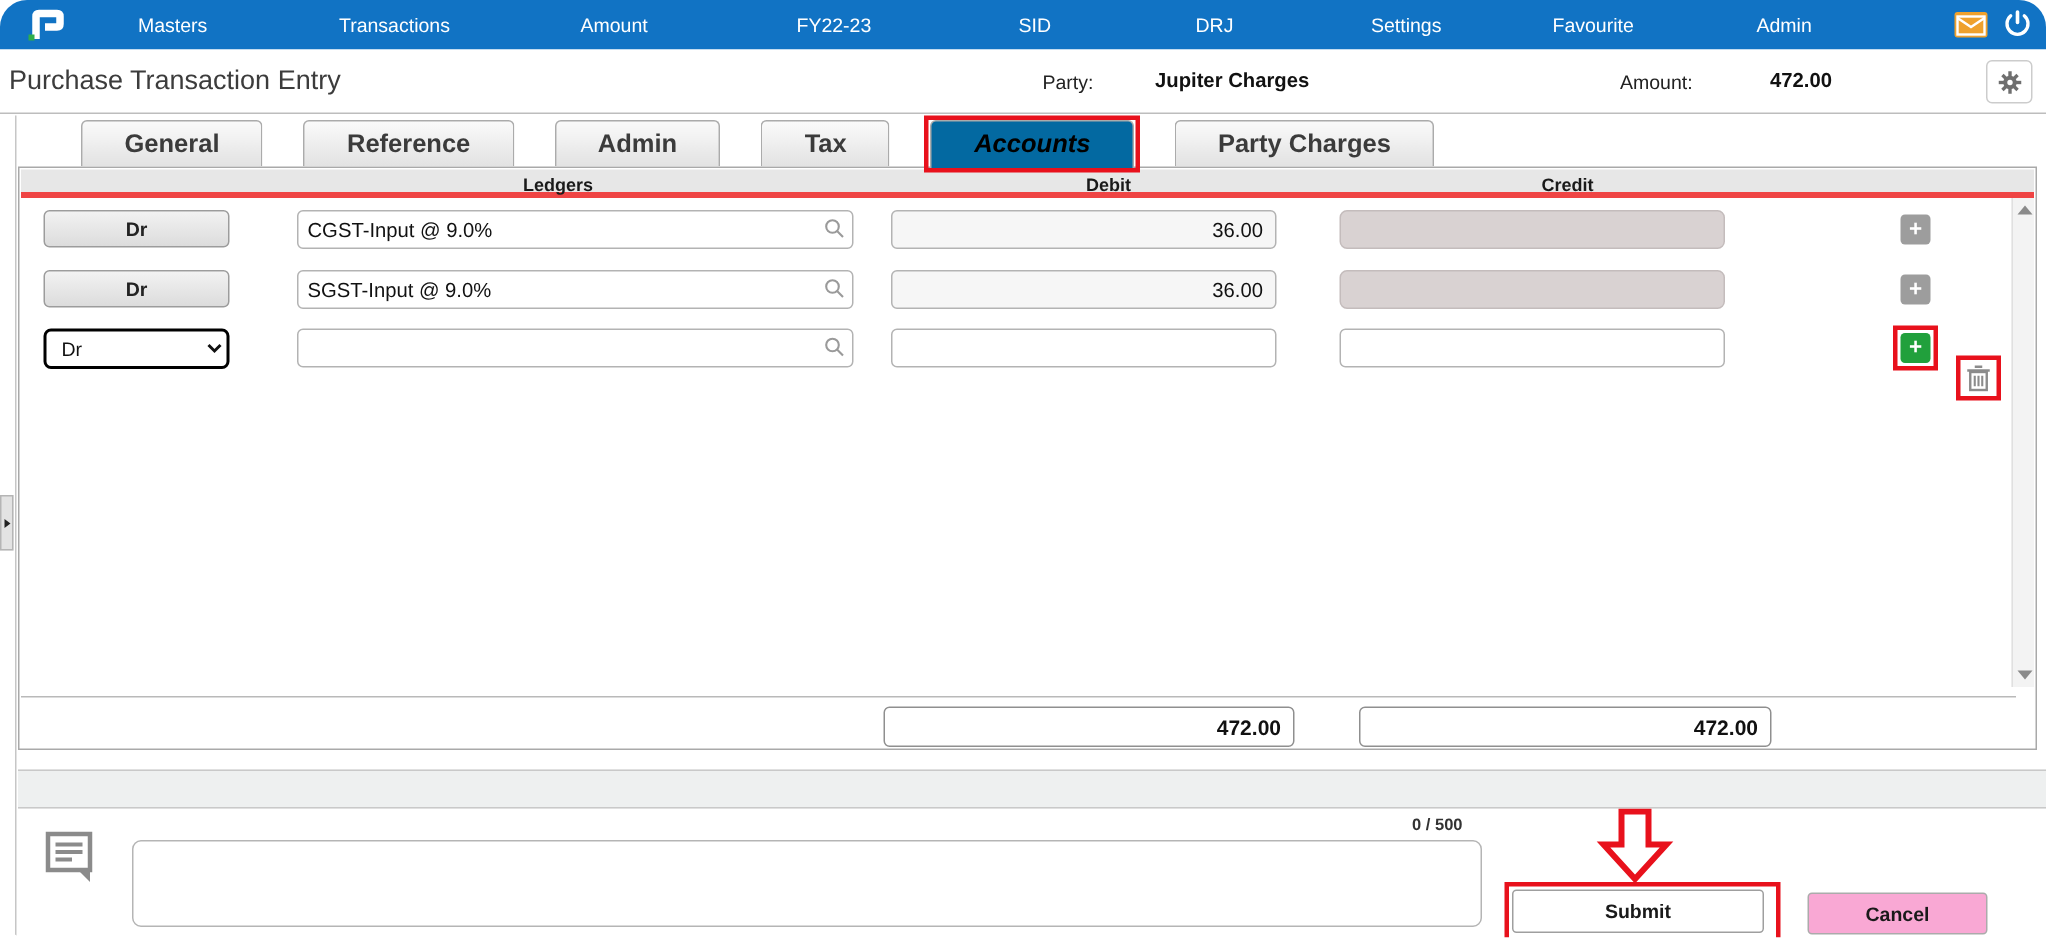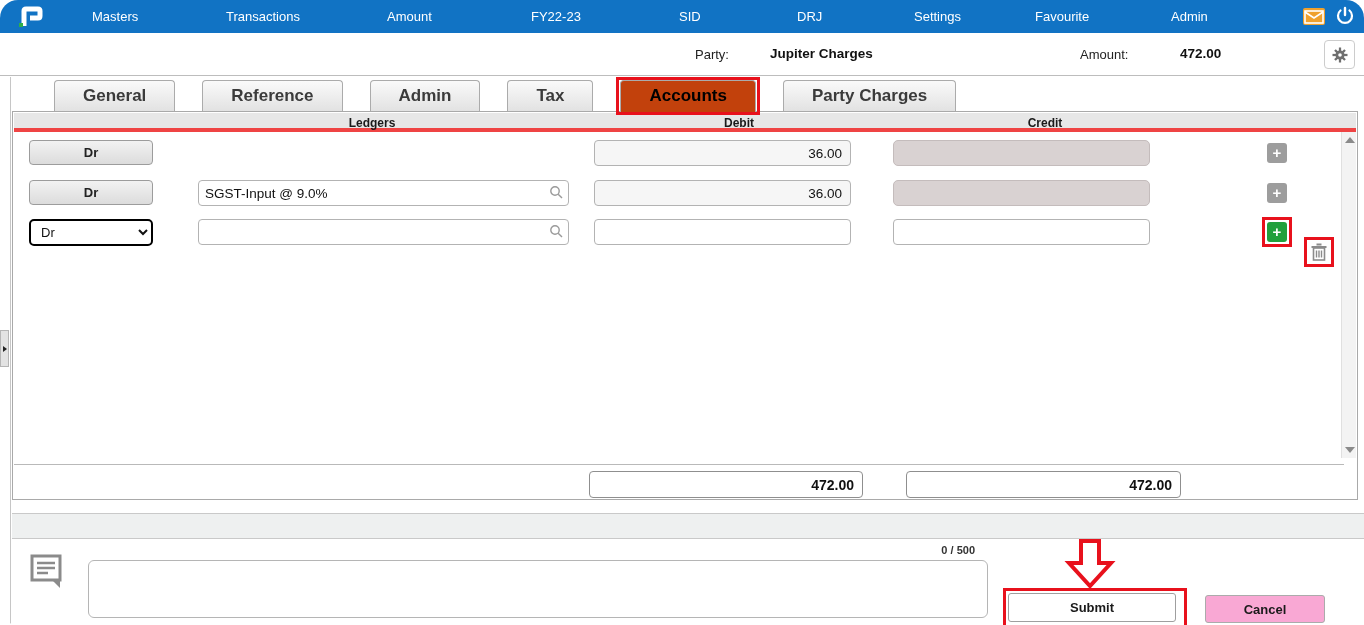--- a/index.html
+++ b/index.html
@@ -31,21 +31,21 @@
   
   .left-rule { position:absolute; left:10px; top:77px; width:1px; height:548px; background:#c6c6c6; }
   .collapse-handle { position:absolute; left:0px; top:330px; width:9px; height:37px; background:#e3e3e3; border:1px solid #b5b5b5; cursor:pointer; }
   .collapse-handle::after { content:""; position:absolute; left:2px; top:15px; border-left:4px solid #222; border-top:3px solid transparent; border-bottom:3px solid transparent; }
 
   
   .tabs { position:absolute; left:30px; top:80px; height:32px; display:flex; gap:3px; }
   .tab { position:relative; height:31px; padding:0 28px; line-height:30px; font-size:17px; font-weight:bold; color:#3b3b3b;
          background:linear-gradient(#fafafa,#e2e2e2); border:1px solid #ababab; border-bottom:none;
          border-radius:4px 4px 0 0; cursor:pointer; white-space:nowrap;margin-left:24px; }
-  .tab.active { background:#c2410c; color:#000; height:33px; z-index:5; }
+  .tab.active { background:#0369a1; color:#000; height:33px; z-index:5;font-style:italic; }
   .tab.active::after { content:""; position:absolute; left:-5px; top:-4px; right:-5px; bottom:-2px; border:3px solid #e8111c; pointer-events:none; }
 
   
   .panel { position:absolute; left:12px; top:111px; width:1346px; height:389px; border:1px solid #a9a9a9; background:#fff; }
   .grid-header { position:absolute; left:1px; top:1px; width:1342px; height:19px; background:#e7e7e7; border-bottom:4px solid #ef4444; }
   .col-label { position:absolute; top:3px; font-size:12px; font-weight:bold; color:#1a1a1a; transform:translateX(-50%); }
   .col-ledgers{left:358px;} .col-debit{left:725px;} .col-credit{left:1031px;}
 
   .drcr-btn { position:absolute; left:16px; width:124px; height:25px; background:linear-gradient(#f2f2f2,#dcdcdc);
               border:1px solid #9c9c9c; border-radius:4px; font-size:13px; font-weight:bold; color:#222; text-align:center; line-height:23px; cursor:pointer; }
@@ -124,20 +124,21 @@
     </span>
     <span class="power-btn">
       <svg width="20" height="20" viewBox="0 0 20 20">
         <path d="M10 2 L10 9" stroke="#fff" stroke-width="2.4" stroke-linecap="round"></path>
         <path d="M5.5 4.5 A7 7 0 1 0 14.5 4.5" fill="none" stroke="#fff" stroke-width="2.2" stroke-linecap="round"></path>
       </svg>
     </span>
   </div>
 
   <div class="page-header">
+    <div class="page-title">Purchase Transaction Entry</div>
     <span class="hdr-label party-label">Party:</span>
     <span class="hdr-value party-value">Jupiter Charges</span>
     <span class="hdr-label amount-label">Amount:</span>
     <span class="hdr-value amount-value">472.00</span>
     <span class="gear-btn">
       <svg width="18" height="18" viewBox="0 0 24 24">
         <g fill="#6f6f6f">
           <rect x="10.5" y="2" width="3" height="6"></rect>
           <rect x="10.5" y="16" width="3" height="6"></rect>
           <rect x="2" y="10.5" width="6" height="3"></rect>
@@ -166,20 +167,27 @@
   </div>
 
   <div class="panel">
     <div class="grid-header">
       <span class="col-label col-ledgers">Ledgers</span>
       <span class="col-label col-debit">Debit</span>
       <span class="col-label col-credit">Credit</span>
     </div>
 
     <div class="drcr-btn row-y1">Dr</div>
+    <span class="ledger-wrap row-y1">
+      <input class="ledger-input" value="CGST-Input @ 9.0%" style="">
+      <svg class="search-ico" width="14" height="14" viewBox="0 0 14 14">
+        <circle cx="6" cy="6" r="4.2" fill="none" stroke="#9a9a9a" stroke-width="1.4"></circle>
+        <path d="M9.2 9.2 L13 13" stroke="#9a9a9a" stroke-width="1.4"></path>
+      </svg>
+    </span>
     <input class="amt-input amt-debit amt-readonly row-y1" value="36.00" style="">
     <div class="credit-disabled row-y1"></div>
     <div class="add-btn row-y1" style="top:31px;">+</div>
 
     <div class="drcr-btn row-y2">Dr</div>
     <span class="ledger-wrap row-y2">
       <input class="ledger-input" value="SGST-Input @ 9.0%" style="">
       <svg class="search-ico" width="14" height="14" viewBox="0 0 14 14">
         <circle cx="6" cy="6" r="4.2" fill="none" stroke="#9a9a9a" stroke-width="1.4"></circle>
         <path d="M9.2 9.2 L13 13" stroke="#9a9a9a" stroke-width="1.4"></path>

